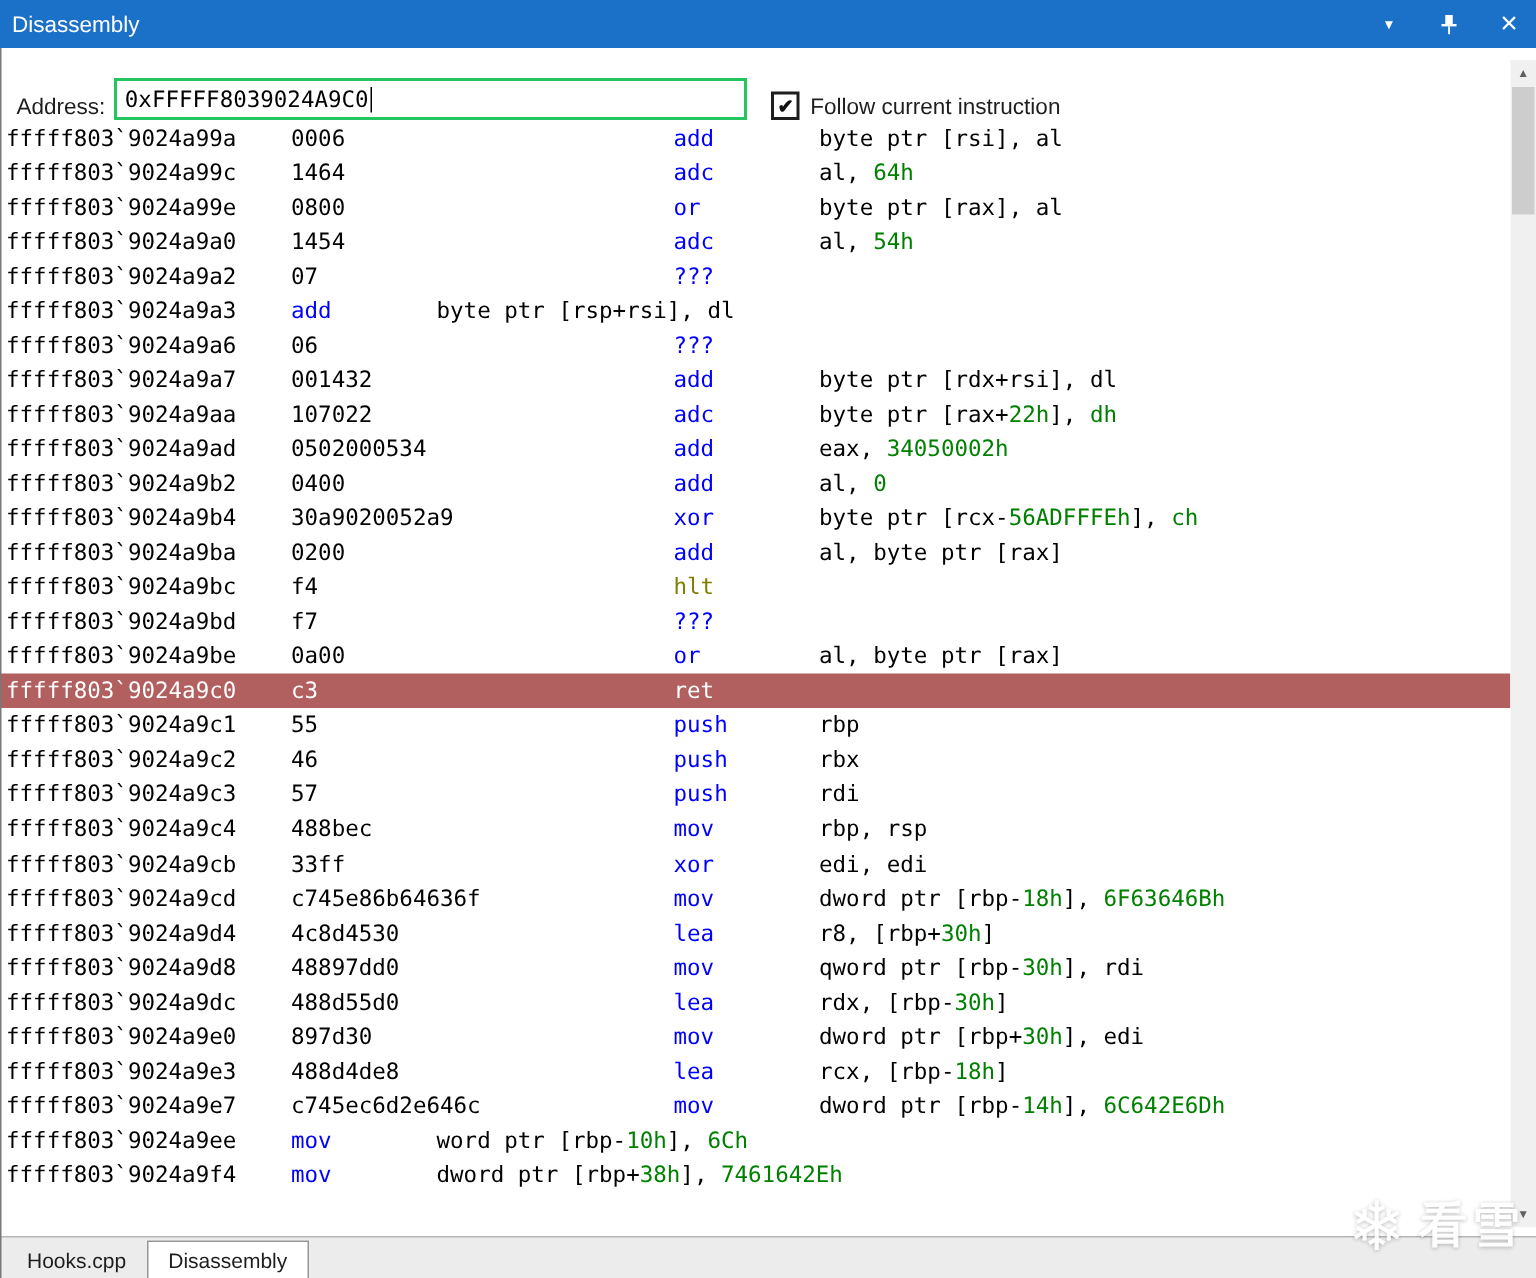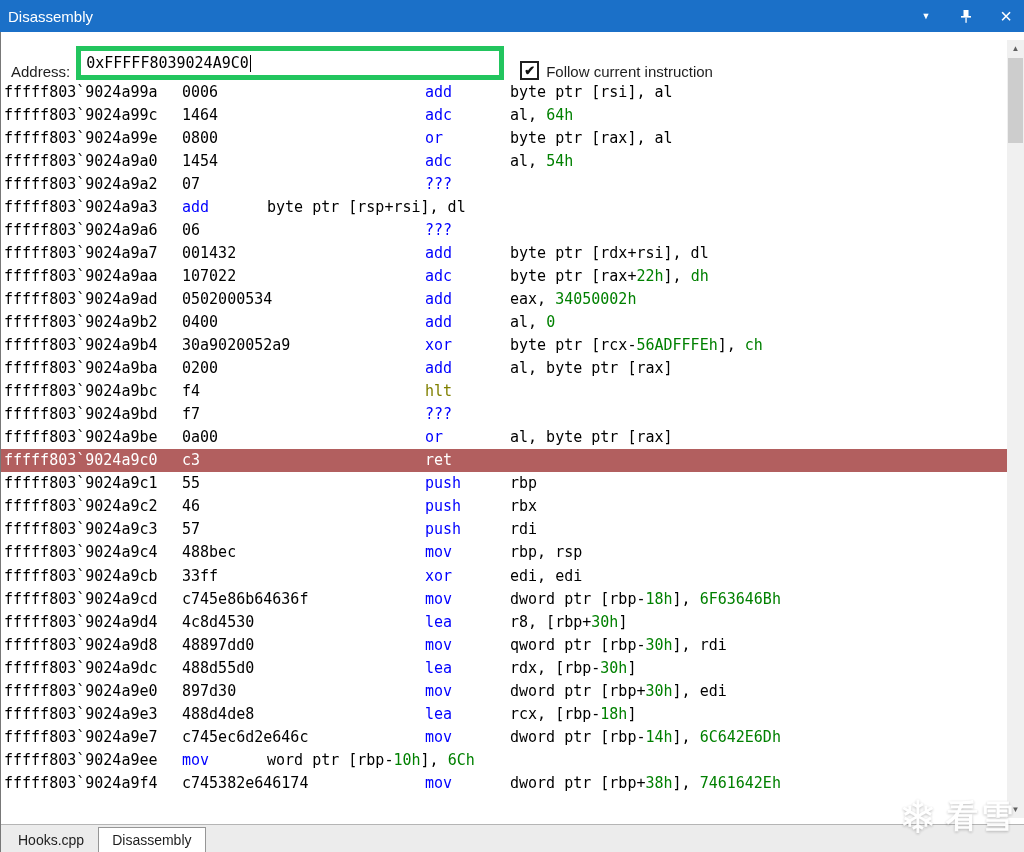--- a/index.html
+++ b/index.html
@@ -12,30 +12,30 @@
   .titlebar .title{font-size:15px;padding-left:2px;}
   .tb-icons{display:flex;align-items:center;gap:24px;margin-right:4px;}
   .tb-icon{color:#fff;cursor:default;display:flex;align-items:center;justify-content:center;width:16px;height:16px;}
   .tb-icon.dd{font-size:9px;}
   .tb-icon.close{font-size:20px;line-height:16px;}
 
   
   .toolbar{position:absolute;top:32px;left:8px;right:17px;height:48px;background:#fff;
     display:flex;align-items:flex-end;padding-left:3px;box-sizing:border-box;font-size:15px;color:#1e1e1e;}
   .addr-label{margin-right:6px;}
-  .addr-input{width:408px;height:24px;border:5px solid #22c55e;background:#fff;display:flex;align-items:center;
+  .addr-input{width:408px;height:24px;border:2px solid #22c55e;background:#fff;display:flex;align-items:center;
     padding:0 5px;font-family:"DejaVu Sans Mono","Liberation Mono",monospace;font-size:15px;color:#000;}
   .caret{display:inline-block;width:1px;height:17px;background:#000;margin-left:1px;}
   .checkbox{width:15px;height:15px;border:2px solid #1e1e1e;background:#fff;margin-left:16px;margin-right:7px;
     display:flex;align-items:center;justify-content:center;font-size:13px;font-weight:bold;color:#111;line-height:15px;}
 
   
   .listing{position:absolute;top:80px;left:0;right:17px;bottom:34px;overflow:hidden;background:#fff;
     font-family:"DejaVu Sans Mono","Liberation Mono",monospace;font-size:15px;color:#000;}
-  .row{display:flex;height:23.06px;align-items:center;padding-left:4px;white-space:pre;box-sizing:border-box;}
+  .row{display:flex;height:23.06px;align-items:center;padding-left:4px;white-space:pre;box-sizing:border-box;gap:12px;}
   .addr{width:178px;flex:none;}
   .bytes{width:243px;flex:none;}
   .mn{width:85px;flex:none;}
   .mn-b{color:#0000ff;}
   .mn-o{color:#808000;}
   .c-k{color:#000;}
   .c-g{color:#008000;}
   .row.hl{background:#b25f5f;}
   .row.hl .addr,.row.hl .bytes,.row.hl .mn,.row.hl .ops span{color:#fff;}
 
@@ -116,21 +116,21 @@
       <div class="row"><span class="addr">fffff803`9024a9c4</span><span class="bytes">488bec</span><span class="mn mn-b">mov</span><span class="ops"><span class="c-k">rbp, rsp</span></span></div>
       <div class="row"><span class="addr">fffff803`9024a9cb</span><span class="bytes">33ff</span><span class="mn mn-b">xor</span><span class="ops"><span class="c-k">edi, edi</span></span></div>
       <div class="row"><span class="addr">fffff803`9024a9cd</span><span class="bytes">c745e86b64636f</span><span class="mn mn-b">mov</span><span class="ops"><span class="c-k">dword ptr [rbp-</span><span class="c-g">18h</span><span class="c-k">], </span><span class="c-g">6F63646Bh</span></span></div>
       <div class="row"><span class="addr">fffff803`9024a9d4</span><span class="bytes">4c8d4530</span><span class="mn mn-b">lea</span><span class="ops"><span class="c-k">r8, [rbp+</span><span class="c-g">30h</span><span class="c-k">]</span></span></div>
       <div class="row"><span class="addr">fffff803`9024a9d8</span><span class="bytes">48897dd0</span><span class="mn mn-b">mov</span><span class="ops"><span class="c-k">qword ptr [rbp-</span><span class="c-g">30h</span><span class="c-k">], rdi</span></span></div>
       <div class="row"><span class="addr">fffff803`9024a9dc</span><span class="bytes">488d55d0</span><span class="mn mn-b">lea</span><span class="ops"><span class="c-k">rdx, [rbp-</span><span class="c-g">30h</span><span class="c-k">]</span></span></div>
       <div class="row"><span class="addr">fffff803`9024a9e0</span><span class="bytes">897d30</span><span class="mn mn-b">mov</span><span class="ops"><span class="c-k">dword ptr [rbp+</span><span class="c-g">30h</span><span class="c-k">], edi</span></span></div>
       <div class="row"><span class="addr">fffff803`9024a9e3</span><span class="bytes">488d4de8</span><span class="mn mn-b">lea</span><span class="ops"><span class="c-k">rcx, [rbp-</span><span class="c-g">18h</span><span class="c-k">]</span></span></div>
       <div class="row"><span class="addr">fffff803`9024a9e7</span><span class="bytes">c745ec6d2e646c</span><span class="mn mn-b">mov</span><span class="ops"><span class="c-k">dword ptr [rbp-</span><span class="c-g">14h</span><span class="c-k">], </span><span class="c-g">6C642E6Dh</span></span></div>
       <div class="row"><span class="addr">fffff803`9024a9ee</span><span class="mn mn-b">mov</span><span class="ops"><span class="c-k">word ptr [rbp-</span><span class="c-g">10h</span><span class="c-k">], </span><span class="c-g">6Ch</span></span></div>
-      <div class="row"><span class="addr">fffff803`9024a9f4</span><span class="bytes">c745382e646174</span><span class="mn mn-b">mov</span><span class="ops"><span class="c-k">dword ptr [rbp+</span><span class="c-g">38h</span><span class="c-k">], </span><span class="c-g">7461642Eh</span></span></div>
+      <div class="row"><span class="addr">fffff803`9024a9f4</span><span class="mn mn-b">mov</span><span class="ops"><span class="c-k">dword ptr [rbp+</span><span class="c-g">38h</span><span class="c-k">], </span><span class="c-g">7461642Eh</span></span></div>
     </div>
 
   <div class="scrollbar">
     <div class="sb-btn up">▲</div>
     <div class="sb-thumb"></div>
     <div class="sb-btn down">▼</div>
   </div>
 
   <div class="tabstrip" id="tabstrip">
       <div class="tab">Hooks.cpp</div>

